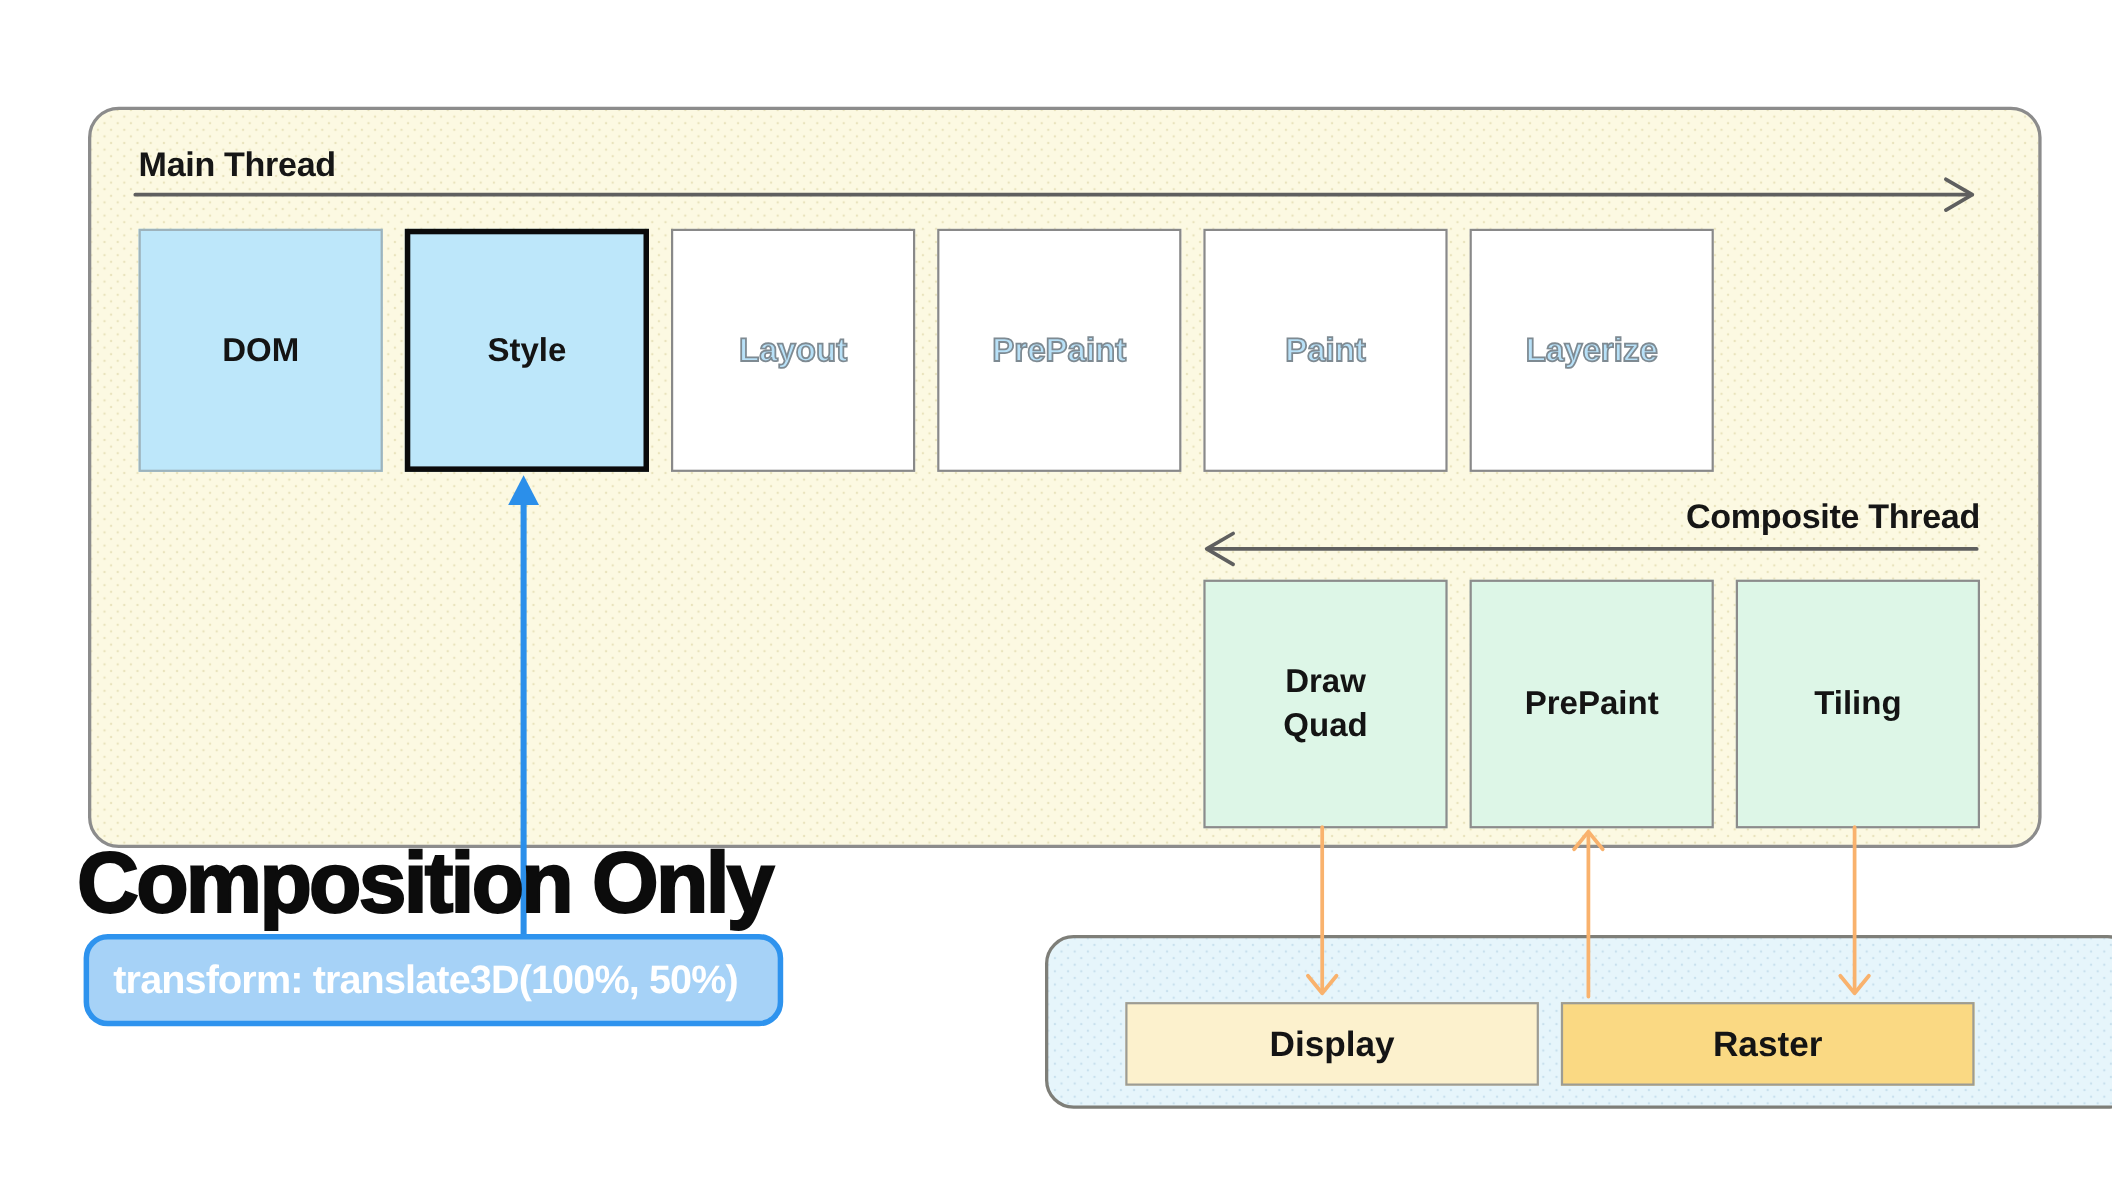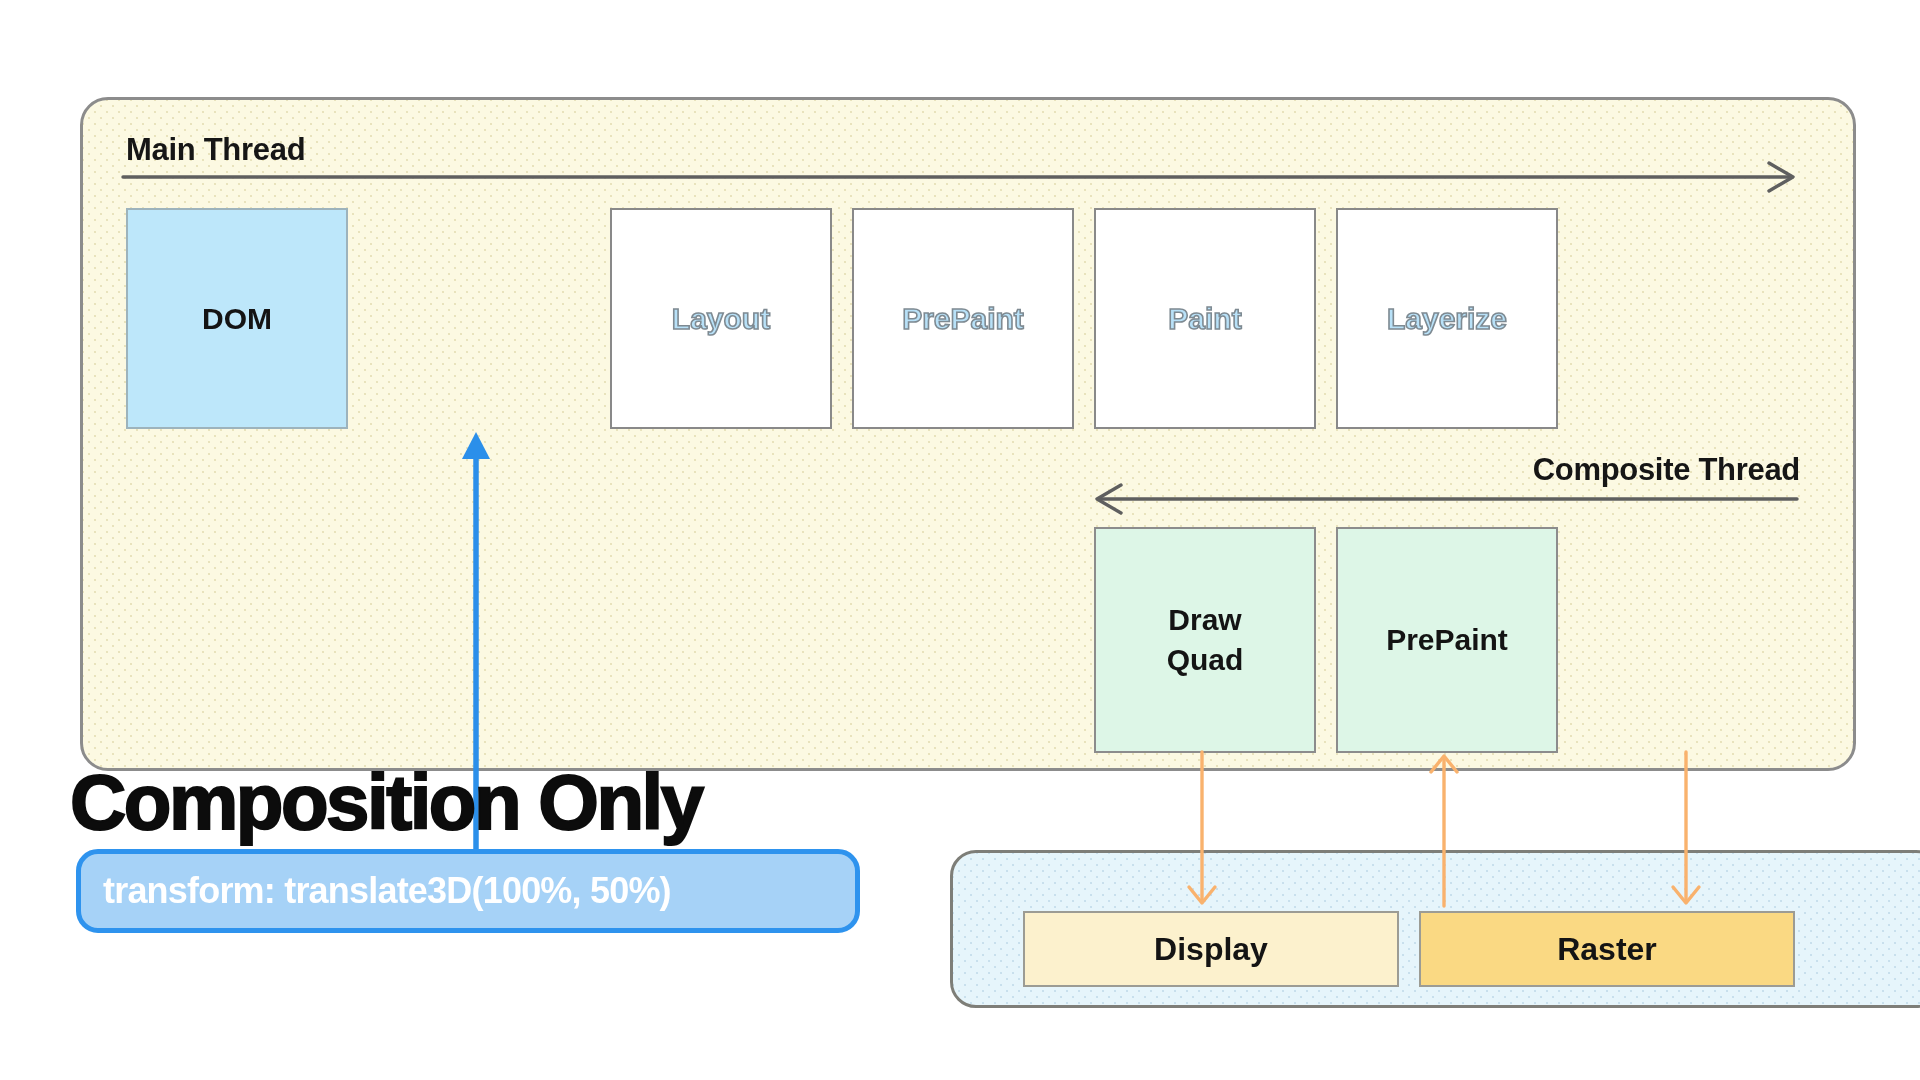--- a/index.html
+++ b/index.html
@@ -51,21 +51,21 @@
   .cstage .lbl{font-size:30px;font-weight:bold;color:#141414;text-align:center;line-height:1.35;}
   .lbl--narrow{max-width:112px;}
   
   .composition-title{
     position:absolute;left:70px;top:760px;z-index:4;
     font-size:78px;line-height:84px;font-weight:bold;color:#0C0C0C;
     letter-spacing:-2.5px;white-space:nowrap;
     -webkit-text-stroke:2px #0C0C0C;
   }
   .code-pill{
-    position:absolute;left:76px;top:849px;width:784px;height:84px;z-index:4;
+    position:absolute;left:76px;top:849px;width:636px;height:84px;z-index:4;
     box-sizing:border-box;background:#A6D2F7;border:5px solid #2E93EE;border-radius:22px;
     display:flex;align-items:center;
   }
   .code-pill .code{
     padding-left:22px;font-size:36px;font-weight:bold;color:#ffffff;
     letter-spacing:-0.8px;white-space:nowrap;
   }
   
   .gpu-panel{
     position:absolute;left:950px;top:850px;width:992px;height:158px;
@@ -91,40 +91,46 @@
 </style>
 </head>
 <body>
 
 <div class="main-panel">
   <div class="thread-label main-thread-label">Main Thread</div>
 
   <div class="stage s0 stage--blue">
     <span class="lbl">DOM</span>
   </div>
+  <div class="stage s1 stage--selected">
+    <span class="lbl">Style</span>
+  </div>
   <div class="stage s2 stage--ghost">
     <span class="lbl">Layout</span>
   </div>
   <div class="stage s3 stage--ghost">
     <span class="lbl">PrePaint</span>
   </div>
   <div class="stage s4 stage--ghost">
     <span class="lbl">Paint</span>
   </div>
   <div class="stage s5 stage--ghost">
     <span class="lbl">Layerize</span>
   </div>
 
   <div class="thread-label composite-thread-label">Composite Thread</div>
 
   <div class="cstage s4">
     <span class="lbl lbl--narrow">Draw Quad</span>
   </div>
   <div class="cstage s5">
     <span class="lbl">PrePaint</span>
+  </div>
+  <div class="cstage s6">
+    <span class="lbl">Tiling</span>
   </div>
 </div>
 
 <svg class="arrows" width="1920" height="1080" viewBox="0 0 1920 1080">
 
   <g stroke="#5F5F5F" stroke-width="3.4" fill="none" stroke-linecap="round" stroke-linejoin="round">
     <path d="M123 177 H1791"></path>
     <path d="M1769 163 L1793 177 L1769 191"></path>
   </g>
 

